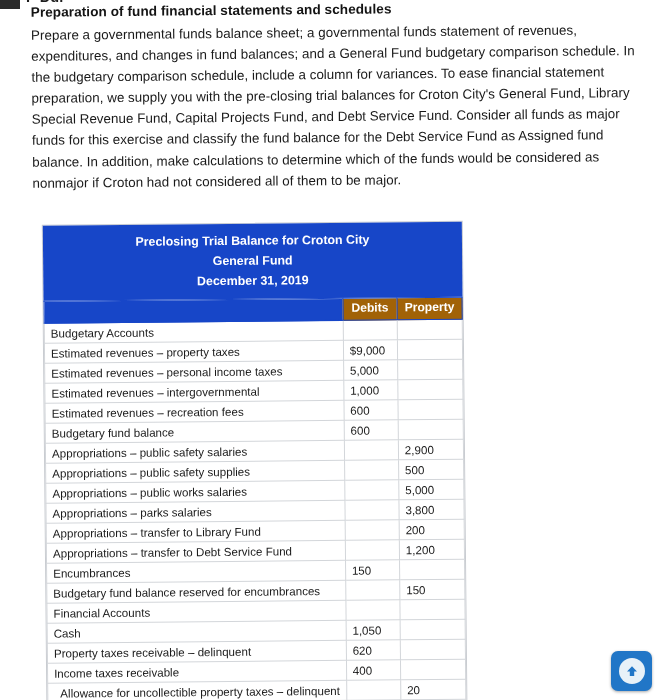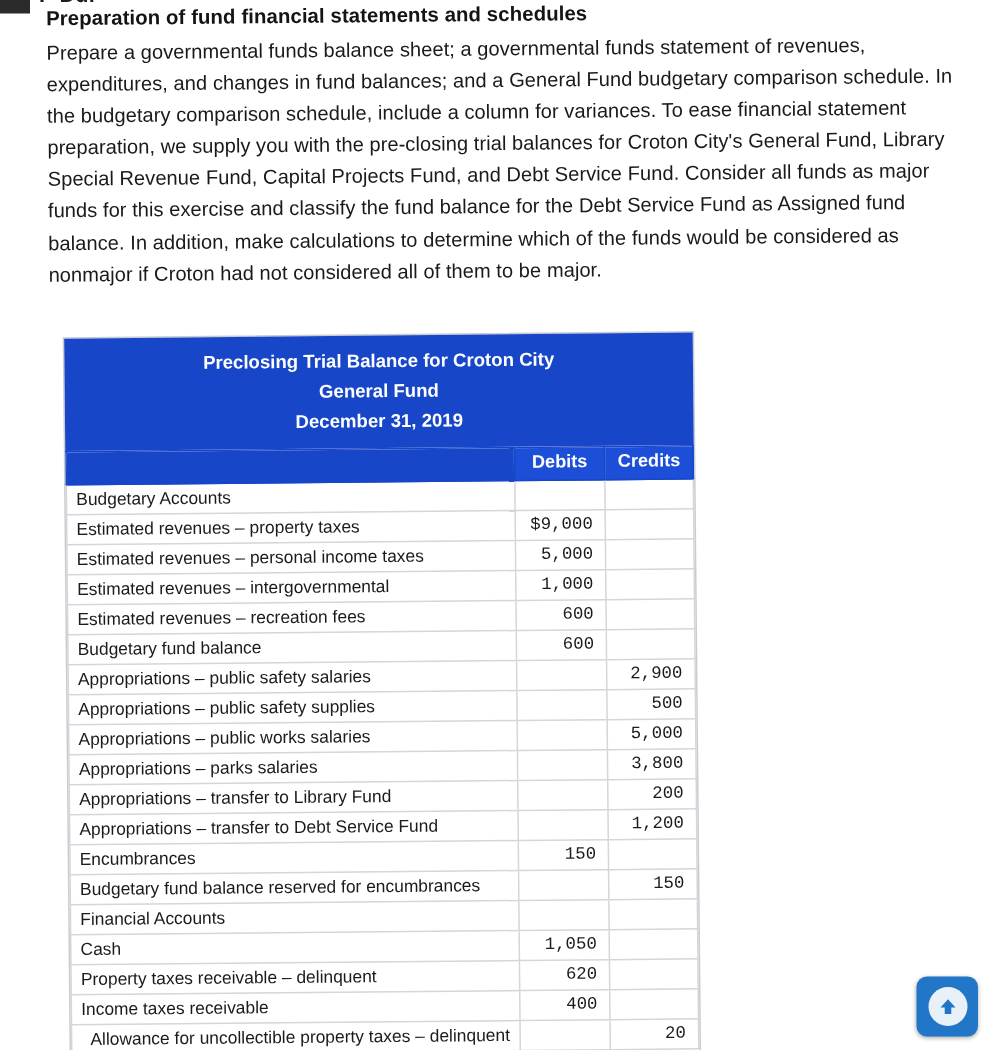--- a/index.html
+++ b/index.html
@@ -95,38 +95,37 @@
     color: #1b1b1b;
   }
   table.trial td, table.trial th {
     border: 1px solid #d3d6da;
     padding: 2px 6px 3px 6px;
     height: 20px;
     font-weight: normal;
     vertical-align: middle;
   }
   table.trial .colhead {
-    background: #1d4ed8;
+    background: #a16207;
     color: #fff;
     font-weight: bold;
     text-align: center;
     font-size: 12.1px;
     border-color: #1746c8;
     padding-bottom: 5px;
   }
   table.trial .colhead.blank { background: #1746c8; }
   table.trial td.label {
     text-align: left;
     white-space: nowrap;
   }
   table.trial td.num {
-    text-align: right;
+    text-align: left;
     padding-right: 8px;
     white-space: nowrap;
-    font-family: Liberation Mono, monospace;
   }
   .c-label { width: 249px; }
   .c-deb   { width: 86px; }
   .c-cred  { width: 86px; }
 
   
   .indent { padding-left: 12px !important; }
 
   
   .fab {
@@ -185,21 +184,21 @@
     <table class="trial">
       <colgroup>
         <col class="c-label">
           <col class="c-deb">
           <col class="c-cred">
       </colgroup>
       <thead>
         <tr>
           <th class="colhead blank"></th>
           <th class="colhead">Debits</th>
-          <th class="colhead">Credits</th>
+          <th class="colhead">Property</th>
         </tr>
       </thead>
       <tbody>
           <tr>
             <td class="label">Budgetary Accounts</td>
             <td class="num"></td>
             <td class="num"></td>
           </tr>
           <tr>
             <td class="label">Estimated revenues – property taxes</td>

